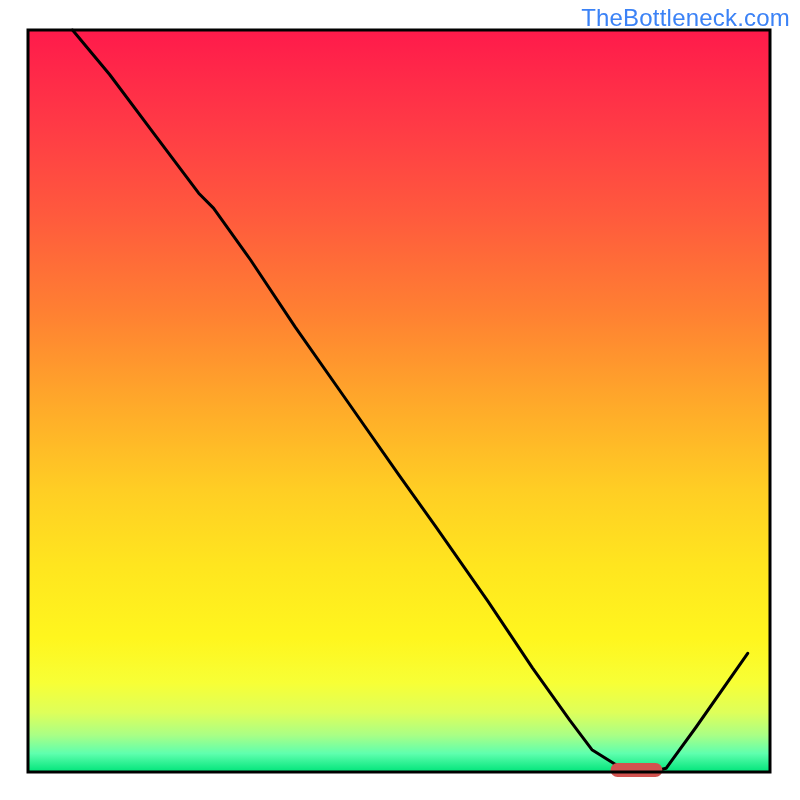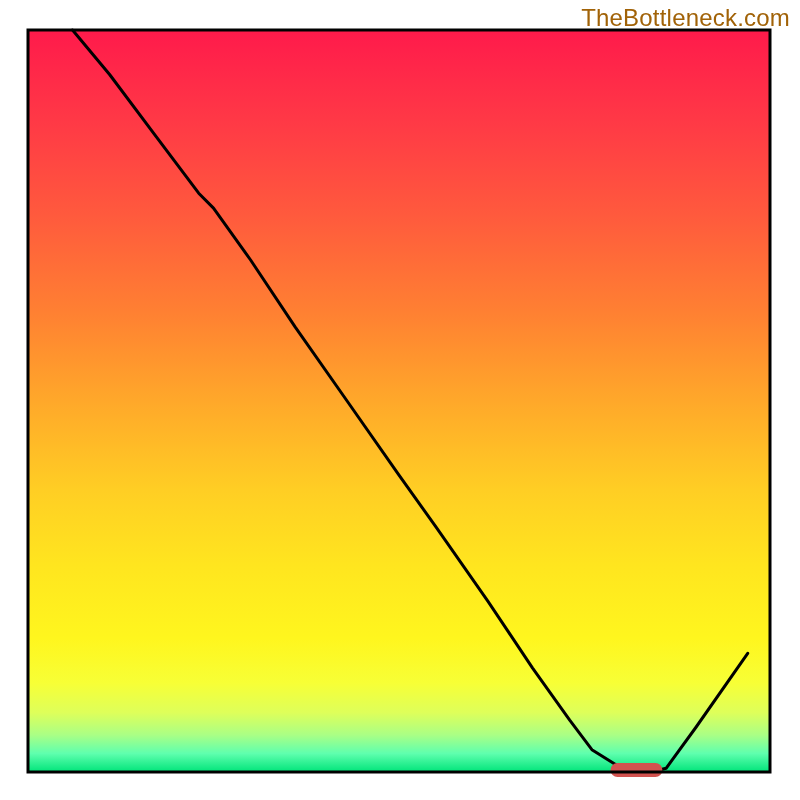--- a/index.html
+++ b/index.html
@@ -14,21 +14,21 @@
   .canvas {
     position: relative;
     width: 800px;
     height: 800px;
   }
   .watermark {
     position: absolute;
     top: 4px;
     right: 10px;
     font-size: 24px;
-    color: #a16207;
+    color: #3b82f6;
     font-weight: normal;
     letter-spacing: 0.2px;
   }
   svg.plot {
     position: absolute;
     left: 0;
     top: 0;
   }
 </style>
 </head>

